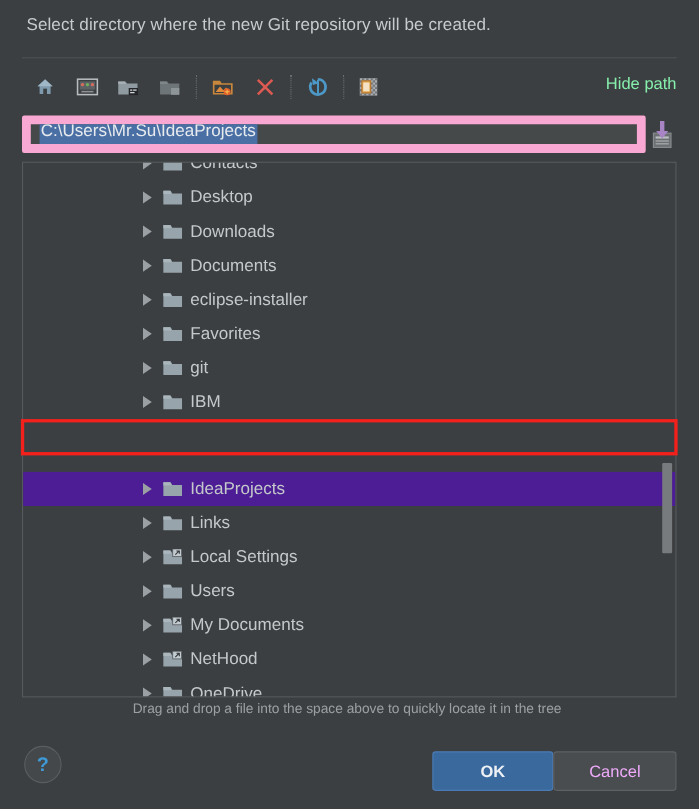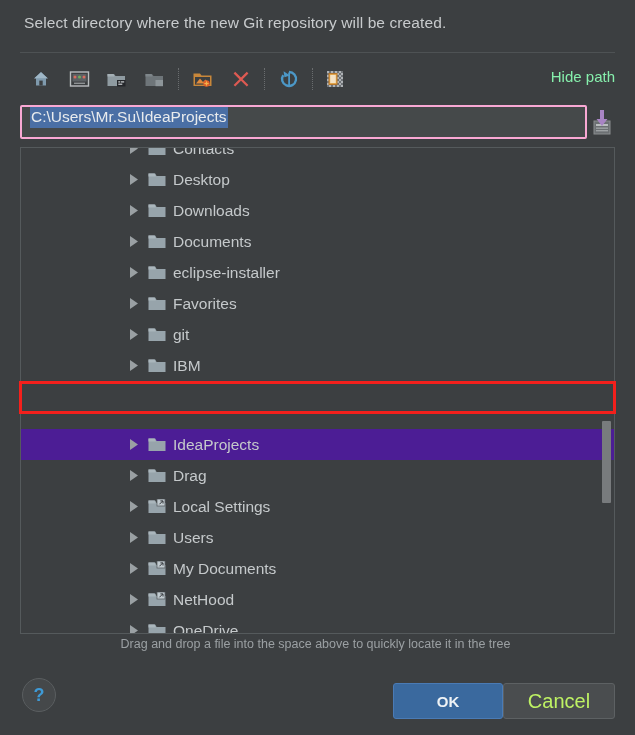--- a/index.html
+++ b/index.html
@@ -77,25 +77,25 @@
     width: 595px;
     height: 36px;
   }
   #path-input-wrap {
     position: absolute;
     left: 0;
     top: 0;
     width: 567px;
     height: 34px;
     background: #45494a;
-    border: 2px solid #f9a8d4;
+    border: 8px solid #f9a8d4;
     border-radius: 2px;
     box-sizing: border-box;
     display: flex;
-    align-items: flex-start;
+    align-items: flex-end;
     overflow: hidden;
   }
   #path-input-text {
     font-size: 15.5px;
     color: #e8ebed;
     background: #4a6fa5;
     margin-left: 8px;
     padding: 1px 1px 2px 1px;
     white-space: nowrap;
   }
@@ -241,22 +241,22 @@
   #cancel-button {
     position: absolute;
     left: 503px;
     top: 683px;
     width: 112px;
     height: 36px;
     background: #4a4d4f;
     border: 1px solid #5d6163;
     border-radius: 3px;
     box-sizing: border-box;
-    color: #bef264;
-    font-size: 20px;
+    color: #f0abfc;
+    font-size: 15px;
     display: flex;
     align-items: center;
     justify-content: center;
   }
 </style>
 </head>
 <body>
 
 <div id="dialog-title">Select directory where the new Git repository will be created.</div>
 <div id="title-separator"></div>
@@ -497,21 +497,21 @@
           <svg width="12" height="13" viewBox="0 0 12 13">
             <path d="M2 1 L10 6.5 L2 12 Z" fill="#9aa0a3"></path>
           </svg>
         </span>
         <span class="tree-ficon">
           <svg width="18" height="15" viewBox="0 0 18 15">
             <path d="M0.5 1.5 L0.5 14 L17.5 14 L17.5 4 L8.6 4 L7.2 1.5 Z" fill="#97a4ab"></path>
             <path d="M0.5 1.5 L0.5 4.4 L7.8 4.4 L6.6 1.5 Z" fill="#aab6bc"></path>
           </svg>
         </span>
-        <span class="tree-label">Drag</span>
+        <span class="tree-label">Links</span>
       </div>
       <div class="tree-row">
         <span class="tree-arrow">
           <svg width="12" height="13" viewBox="0 0 12 13">
             <path d="M2 1 L10 6.5 L2 12 Z" fill="#9aa0a3"></path>
           </svg>
         </span>
         <span class="tree-ficon">
           <svg width="18" height="15" viewBox="0 0 18 15">
             <path d="M0.5 1.5 L0.5 14 L17.5 14 L17.5 4 L8.6 4 L7.2 1.5 Z" fill="#97a4ab"></path>

